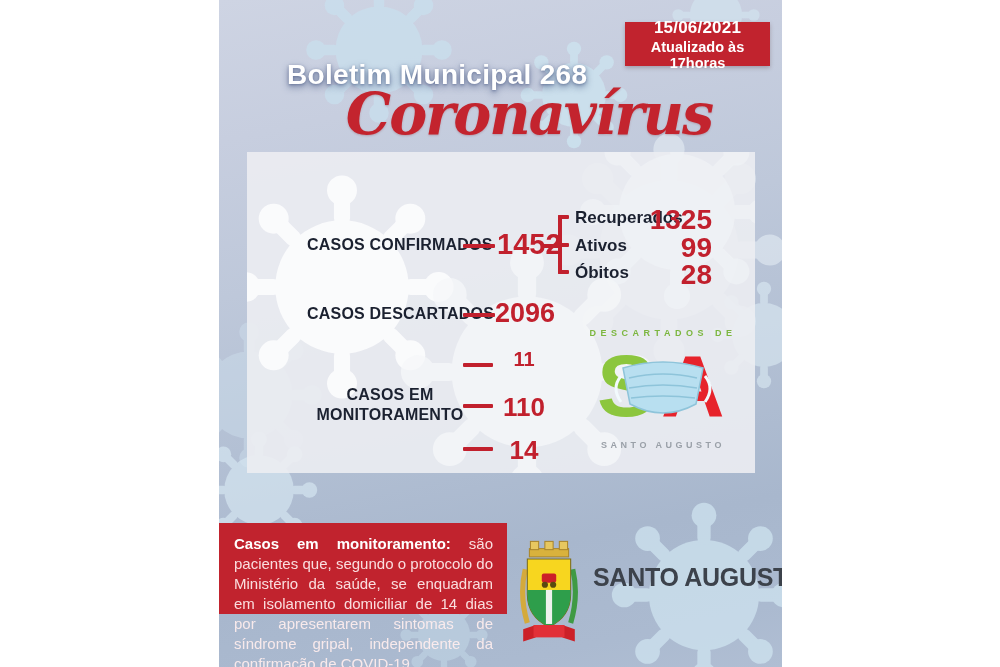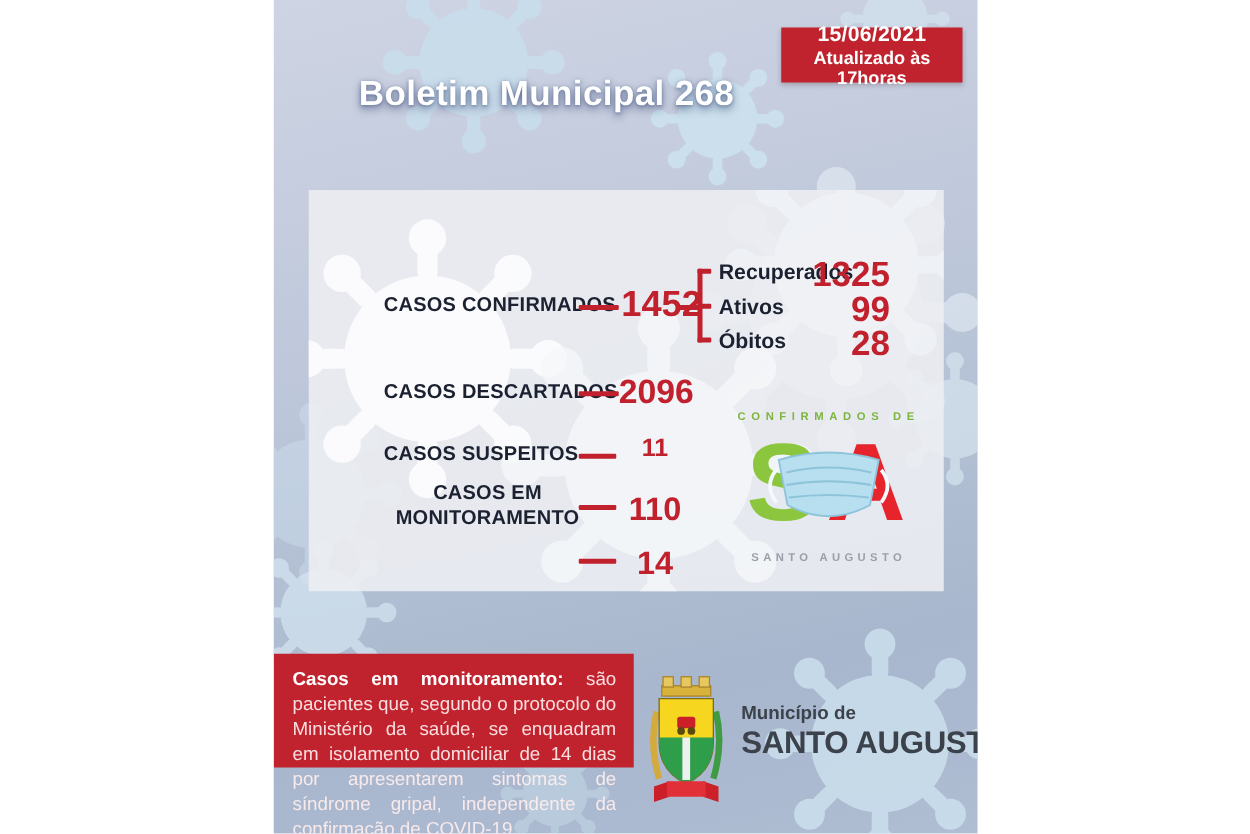--- a/index.html
+++ b/index.html
@@ -135,20 +135,21 @@
     <svg class="virus" viewBox="0 0 100 100" style="left:180px;top:590px;width:90px;height:90px;color:#c6dcea;opacity:.5">
         <use href="#virus-shape"></use>
       </svg>
 
     <div class="datebox">
       <div class="d1">15/06/2021</div>
       <div class="d2">Atualizado às 17horas</div>
     </div>
 
     <div class="title">Boletim Municipal 268</div>
+    <div class="subtitle">Coronavírus</div>
 
     <div class="panel">
       <svg class="virus" viewBox="0 0 100 100" style="left:-20px;top:20px;width:230px;height:230px;color:#fdfdfe;opacity:.9">
           <use href="#virus-shape"></use>
         </svg>
       <svg class="virus" viewBox="0 0 100 100" style="left:150px;top:90px;width:260px;height:260px;color:#f6f8fa;opacity:.75">
           <use href="#virus-shape"></use>
         </svg>
       <svg class="virus" viewBox="0 0 100 100" style="left:330px;top:-40px;width:200px;height:200px;color:#f2f5f8;opacity:.6">
           <use href="#virus-shape"></use>
@@ -170,34 +171,33 @@
         <div class="sub-num" style="left:393px;top:52px;">1325</div>
         <div class="sub-lbl" style="left:328px;top:84px;">Ativos</div>
         <div class="sub-num" style="left:393px;top:80px;text-align:right;">99</div>
         <div class="sub-lbl" style="left:328px;top:111px;">Óbitos</div>
         <div class="sub-num" style="left:393px;top:107px;">28</div>
 
         <div class="lbl" style="left:60px;top:153px;">CASOS DESCARTADOS</div>
         <div class="dash" style="left:216px;top:161px;width:32px;"></div>
         <div class="num" style="left:248px;top:146px;font-size:27px;">2096</div>
 
-        <div class="lbl" style="left:60px;top:203px;">CASOS SUSPEITOS</div>
         <div class="dash" style="left:216px;top:211px;width:30px;"></div>
         <div class="num" style="left:247px;top:196px;width:60px;text-align:center;font-size:20px;">11</div>
 
         <div class="lbl center" style="left:68px;top:233px;width:150px;white-space:normal;line-height:1.25;">CASOS EM MONITORAMENTO</div>
         <div class="dash" style="left:216px;top:252px;width:30px;"></div>
         <div class="num" style="left:247px;top:240px;width:60px;text-align:center;font-size:26px;">110</div>
 
         <div class="dash" style="left:216px;top:295px;width:30px;"></div>
         <div class="num" style="left:247px;top:283px;width:60px;text-align:center;font-size:26px;">14</div>
       </div>
 
       <div class="pref-logo">
-        <div class="pref-top">CONFIRMADOS DE</div>
+        <div class="pref-top">DESCARTADOS DE</div>
         <svg width="160" height="96" viewBox="0 0 160 96">
           <text x="14" y="78" font-family="Liberation Sans, sans-serif" font-weight="bold" font-size="88" fill="#8cc63e">S</text>
           <text x="78" y="78" font-family="Liberation Sans, sans-serif" font-weight="bold" font-size="88" fill="#e7232b">A</text>
 
           <path d="M38,38 Q28,50 38,64" fill="none" stroke="#f2fafd" stroke-width="3"></path>
           <path d="M122,38 Q132,50 122,64" fill="none" stroke="#f2fafd" stroke-width="3"></path>
 
           <path d="M40,30 Q80,18 120,30 L113,66 Q80,84 47,66 Z" fill="#b8dff0" stroke="#8ec4da" stroke-width="1.5"></path>
           <path d="M46,40 Q80,32 114,40" fill="none" stroke="#8ec4da" stroke-width="1.5"></path>
           <path d="M46,50 Q80,44 114,50" fill="none" stroke="#8ec4da" stroke-width="1.5"></path>
@@ -234,19 +234,18 @@
           <circle cx="35" cy="45" r="3" fill="#5a4a10"></circle>
         </g>
 
         <g>
           <path d="M6,88 L18,84 L18,96 L6,100 Z" fill="#cc2028"></path>
           <path d="M56,88 L44,84 L44,96 L56,100 Z" fill="#cc2028"></path>
           <rect x="16" y="84" width="30" height="12" fill="#e23038"></rect>
         </g>
       </svg>
       <div class="muni-text">
-        <div class="muni-l1">Município de</div>
         <div class="muni-l2">SANTO AUGUSTO</div>
       </div>
     </div>
 
   </div>
 </div>
 
 </body></html>

